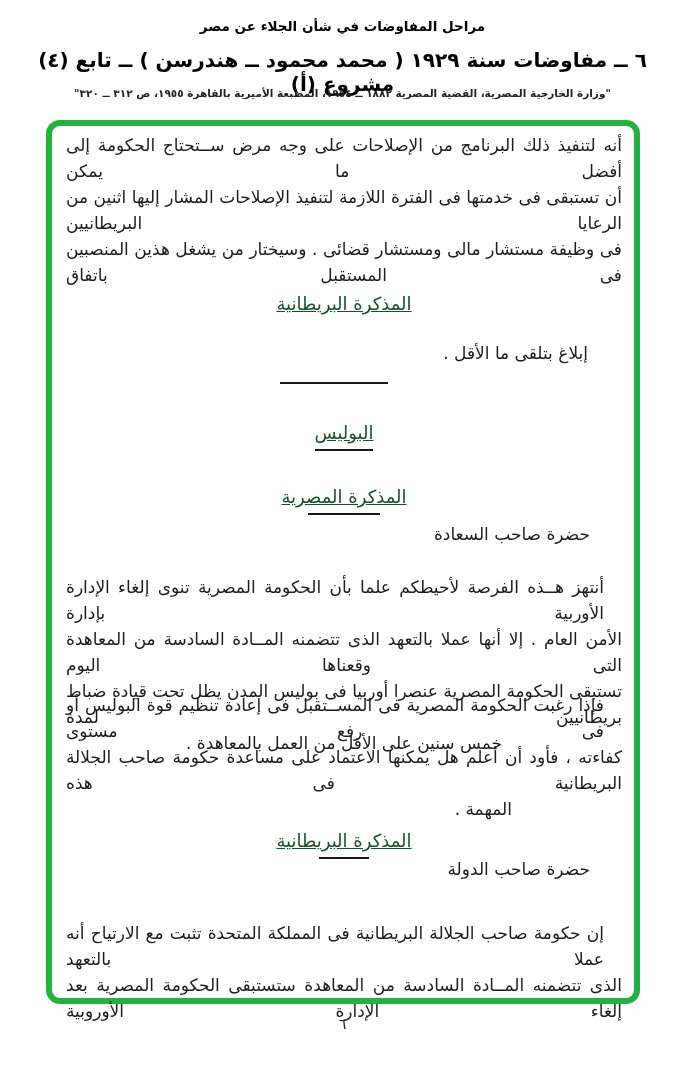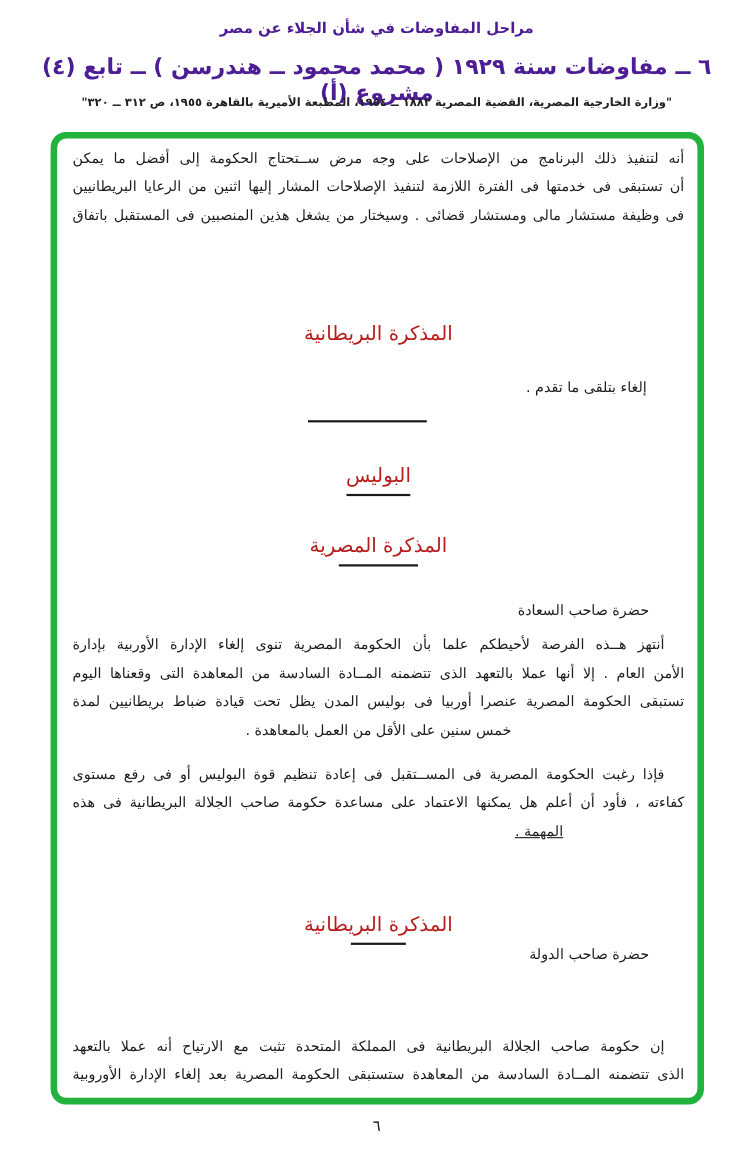--- a/index.html
+++ b/index.html
@@ -5,48 +5,48 @@
   html,body { margin:0; padding:0; }
   body {
     width:685px; height:1065px;
     background:#ffffff;
     font-family:"DejaVu Sans", sans-serif;
     position:relative; overflow:hidden;
   }
   .page { position:absolute; inset:0; }
 
   
-  .hdr { position:absolute; left:0; width:100%; text-align:center; direction:rtl; color:#4c1d95; }
+  .hdr { position:absolute; left:0; width:100%; text-align:center; direction:rtl; color:#000000; }
   .hdr-title   { top:18px; font-size:13.5px; font-weight:bold; letter-spacing:.3px; }
   .hdr-sub     { top:48px; font-size:20px;   font-weight:bold; }
   .hdr-cite    { top:87px; font-size:10.5px; font-weight:bold; color:#222; }
 
   
   .green-box {
     position:absolute; left:46px; top:120px;
     width:582px; height:872px;
     border:6px solid var(--green, #22b33e);
     border-radius:14px;
     background:transparent;
   }
 
   
   .block { position:absolute; left:66px; width:556px; direction:rtl; }
   .line {
-    font-size:13px; line-height:26px; color:#1c1c1c;
+    font-size:17px; line-height:26px; color:#1c1c1c;
     direction:rtl;
   }
   .a-j { text-align:justify; text-align-last:justify; }
   .a-c { text-align:center;  text-align-last:center; }
   .a-r { text-align:right;   text-align-last:right; }
   .ind { padding-right:18px; }
 
   
   .heading-wrap { position:absolute; left:66px; width:556px; text-align:center; direction:rtl; }
-  .heading-text { font-size:18px; color:#b91c1c; display:inline-block; }
+  .heading-text { font-size:18px; color:#14532d; display:inline-block;text-decoration:underline; }
   .h-underline  { margin:6px auto 0 auto; border-top:2px solid #1a1a1a; }
 
   
   .divider { position:absolute; border-top:2.5px solid #1a1a1a; }
 
   
   .footer-pagenum {
     position:absolute; top:1016px; left:0; width:100%;
     text-align:center; font-size:14px; color:#222; direction:rtl;
   }
@@ -66,61 +66,61 @@
       <div class="line a-j">أنه لتنفيذ ذلك البرنامج من الإصلاحات على وجه مرض ســتحتاج الحكومة إلى أفضل ما يمكن</div>
       <div class="line a-j">أن تستبقى فى خدمتها فى الفترة اللازمة لتنفيذ الإصلاحات المشار إليها اثنين من الرعايا البريطانيين</div>
       <div class="line a-j">فى وظيفة مستشار مالى ومستشار قضائى . وسيختار من يشغل هذين المنصبين فى المستقبل باتفاق</div>
     </div>
 
   <div class="heading-wrap" style="top:293px;">
     <span class="heading-text">المذكرة البريطانية</span>
   </div>
 
   <div class="block" style="top:340px;">
-      <div class="line a-r" style="padding-right: 34px;">إلغاء بتلقى ما تقدم .</div>
+      <div class="line a-r" style="padding-right: 34px;">إبلاغ بتلقى ما الأقل .</div>
     </div>
 
   <div class="divider" style="top:382px; left:280px; width:108px;"></div>
 
   <div class="heading-wrap" style="top:422px;">
     <span class="heading-text">البوليس</span>
     <div class="h-underline" style="width:58px;"></div>
   </div>
 
   <div class="heading-wrap" style="top:486px;">
     <span class="heading-text">المذكرة المصرية</span>
     <div class="h-underline" style="width:72px;"></div>
   </div>
 
-  <div class="block" style="top:543px;">
+  <div class="block" style="top:521px;">
       <div class="line a-r" style="padding-right: 32px;">حضرة صاحب السعادة</div>
     </div>
 
   <div class="block" style="top:574px;">
       <div class="line a-j ind">أنتهز هــذه الفرصة لأحيطكم علما بأن الحكومة المصرية تنوى إلغاء الإدارة الأوربية بإدارة</div>
       <div class="line a-j">الأمن العام . إلا أنها عملا بالتعهد الذى تتضمنه المــادة السادسة من المعاهدة التى وقعناها اليوم</div>
       <div class="line a-j">تستبقى الحكومة المصرية عنصرا أوربيا فى بوليس المدن يظل تحت قيادة ضباط بريطانيين لمدة</div>
       <div class="line a-c">خمس سنين على الأقل من العمل بالمعاهدة .</div>
     </div>
 
   <div class="block" style="top:692px;">
       <div class="line a-j ind">فإذا رغبت الحكومة المصرية فى المســتقبل فى إعادة تنظيم قوة البوليس أو فى رفع مستوى</div>
       <div class="line a-j">كفاءته ، فأود أن أعلم هل يمكنها الاعتماد على مساعدة حكومة صاحب الجلالة البريطانية فى هذه</div>
-      <div class="line a-r" style="padding-right: 110px; text-decoration: underline;">المهمة .</div>
+      <div class="line a-r" style="padding-right: 110px;">المهمة .</div>
     </div>
 
   <div class="heading-wrap" style="top:830px;">
     <span class="heading-text">المذكرة البريطانية</span>
     <div class="h-underline" style="width:50px;"></div>
   </div>
 
   <div class="block" style="top:856px;">
       <div class="line a-r" style="padding-right: 32px;">حضرة صاحب الدولة</div>
     </div>
 
-  <div class="block" style="top:939px;">
+  <div class="block" style="top:920px;">
       <div class="line a-j ind">إن حكومة صاحب الجلالة البريطانية فى المملكة المتحدة تثبت مع الارتياح أنه عملا بالتعهد</div>
       <div class="line a-j">الذى تتضمنه المــادة السادسة من المعاهدة ستستبقى الحكومة المصرية بعد إلغاء الإدارة الأوروبية</div>
     </div>
 
   <div class="footer-pagenum">٦</div>
 
 </div>
 
 </body></html>

